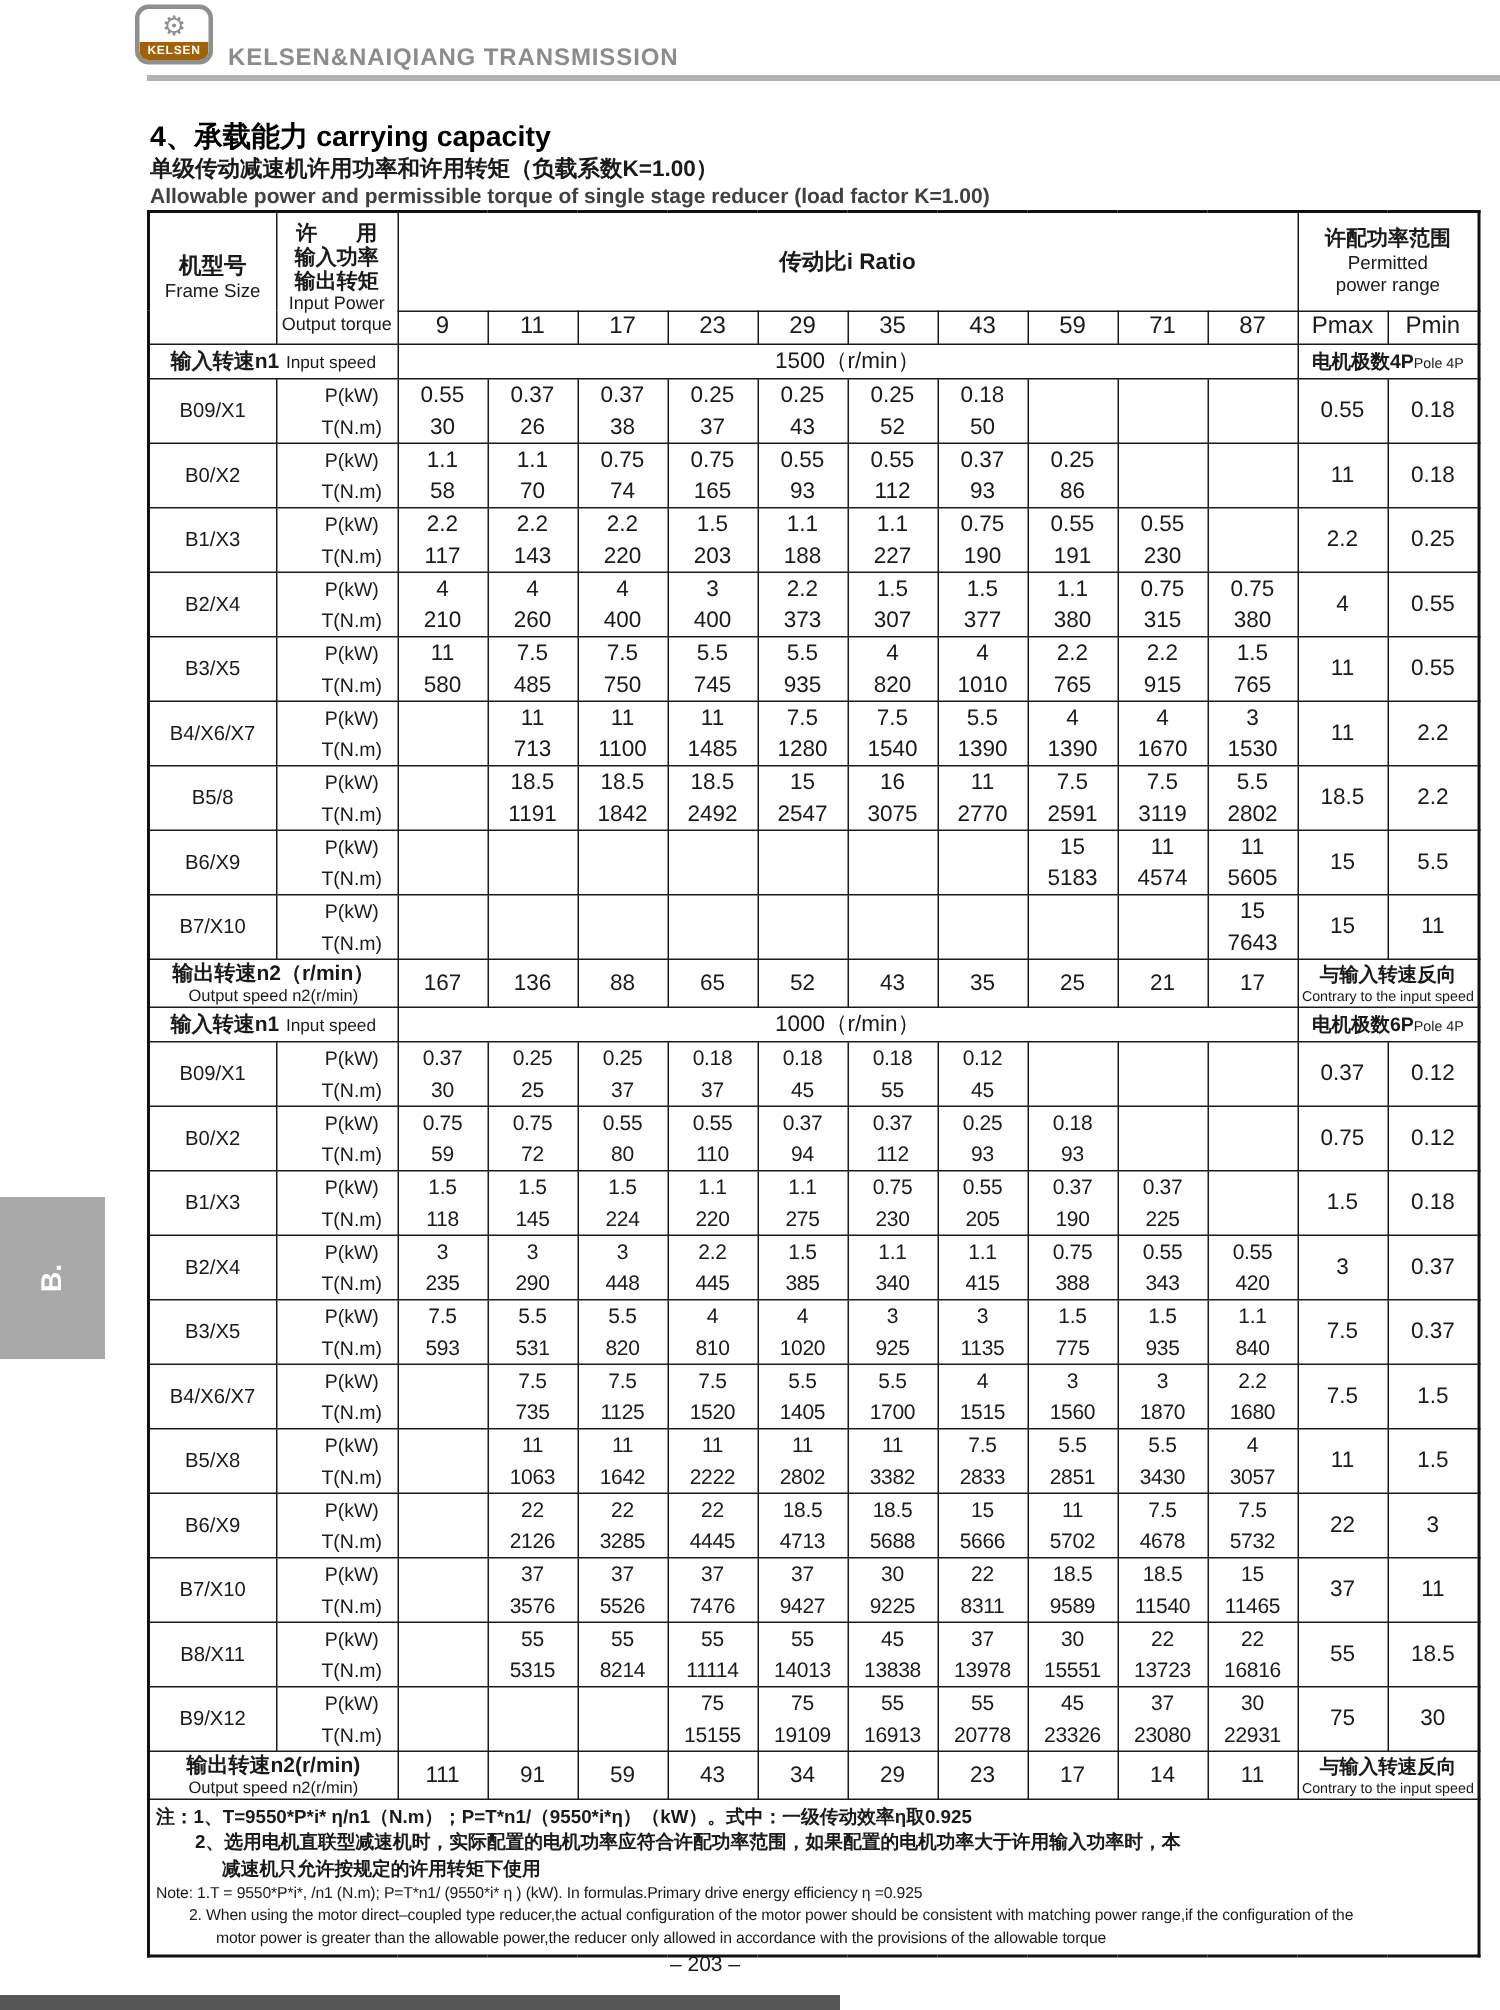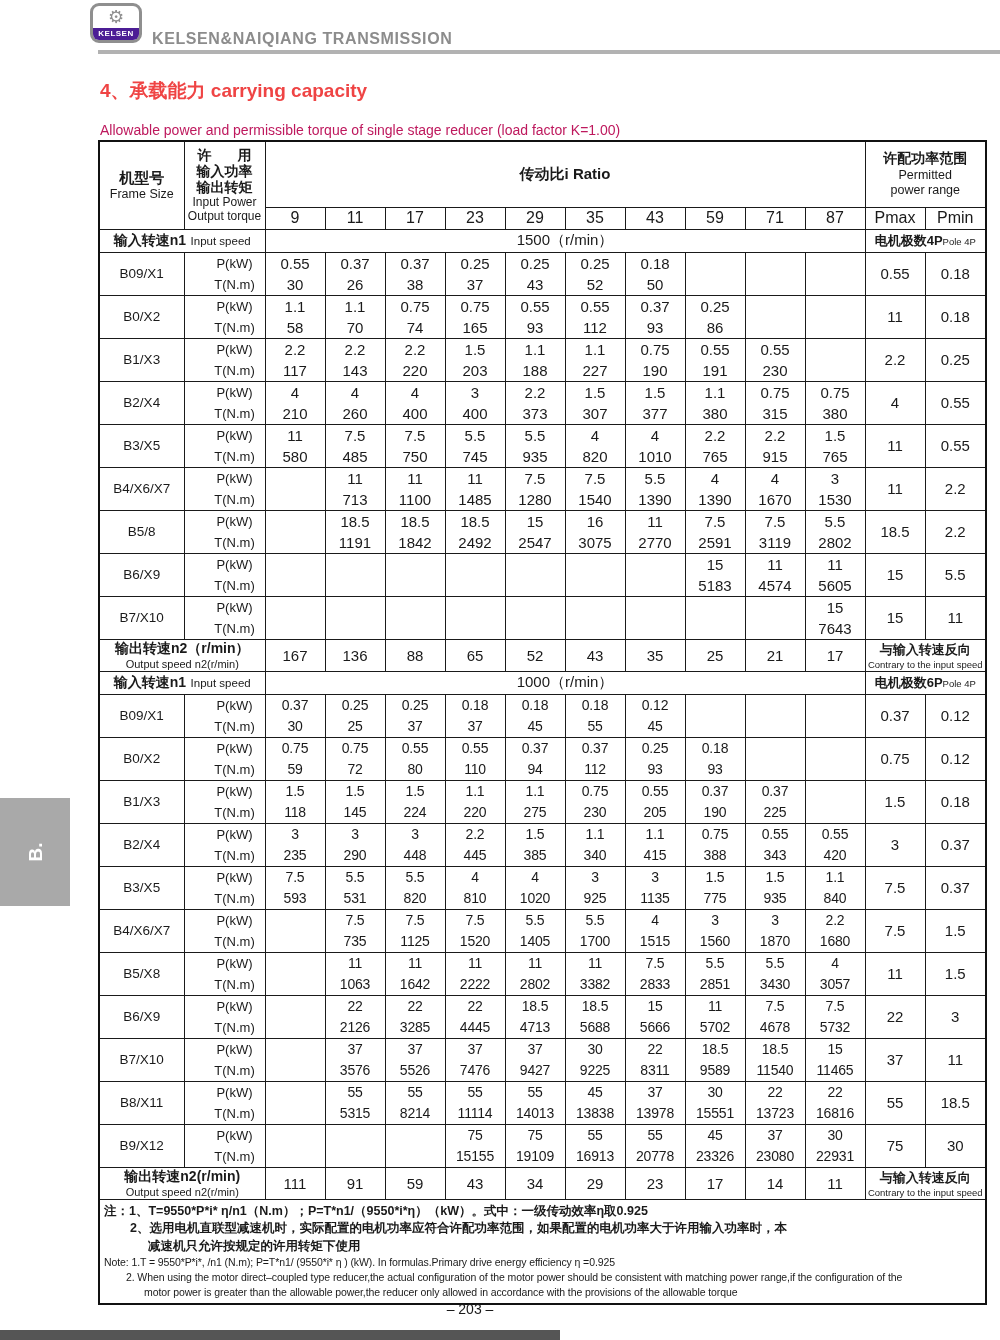--- a/index.html
+++ b/index.html
@@ -3,29 +3,29 @@
 <meta charset="utf-8">
 <style>
   html,body{margin:0;padding:0;background:#fff;}
   .page{position:relative;width:1000px;height:1340px;background:#fff;overflow:hidden;
         font-family:"Liberation Sans","DejaVu Sans",sans-serif;color:#1a1a1a;}
 
   
   .logo-box{position:absolute;left:90px;top:3px;width:52px;height:40px;border:3px solid #8f8f8f;
             border-radius:9px;background:#fff;box-sizing:border-box;overflow:hidden;}
   .logo-gear{height:22px;line-height:22px;text-align:center;font-size:18px;color:#8f8f8f;}
-  .logo-word{position:absolute;left:0;right:0;bottom:0;height:12px;background:#4c1d95;color:#fff;
+  .logo-word{position:absolute;left:0;right:0;bottom:0;height:12px;background:#a16207;color:#fff;
              font-size:8px;font-weight:bold;text-align:center;line-height:12px;letter-spacing:.5px;}
   .brand-cn{position:absolute;left:150px;top:0px;font-size:27px;font-weight:bold;color:#8c8c8c;letter-spacing:1px;}
   .brand-en{position:absolute;left:152px;top:30px;font-size:16px;font-weight:bold;color:#8c8c8c;letter-spacing:.6px;}
   .top-bar{position:absolute;left:98px;right:0;top:50px;height:4px;background:#b2b2b2;}
 
-  .sec-title{position:absolute;left:100px;top:78px;font-size:19px;font-weight:bold;color:#ef4444;}
+  .sec-title{position:absolute;left:100px;top:78px;font-size:19px;font-weight:bold;color:#000000;}
   .sec-sub-cn{position:absolute;left:100px;top:103px;font-size:15px;font-weight:bold;color:#1a1a1a;}
-  .sec-sub-en{position:absolute;left:100px;top:122px;font-size:14px;color:#be185d;}
+  .sec-sub-en{position:absolute;left:100px;top:122px;font-size:14px;color:#404040;font-weight:bold;}
 
   
   .side-tab{position:absolute;left:0;top:798px;width:70px;height:108px;background:#a9a9a9;
             display:flex;align-items:center;justify-content:center;}
   .side-tab span{transform:rotate(-90deg);color:#fff;font-size:19px;font-weight:bold;}
   .page-num{position:absolute;left:0;right:60px;top:1301px;text-align:center;font-size:14px;color:#1a1a1a;}
   .bottom-bar{position:absolute;left:0;top:1330px;width:560px;height:10px;background:#555;}
 
   
   .cap-table{position:absolute;left:98px;top:140px;border-collapse:collapse;table-layout:fixed;
@@ -67,20 +67,21 @@
 <div class="page">
 
   <div class="logo-box">
     <div class="logo-gear">⚙</div>
     <div class="logo-word">KELSEN</div>
   </div>
   <div class="brand-en">KELSEN&amp;NAIQIANG TRANSMISSION</div>
   <div class="top-bar"></div>
 
   <div class="sec-title">4、承载能力 carrying capacity</div>
+  <div class="sec-sub-cn">单级传动减速机许用功率和许用转矩（负载系数K=1.00）</div>
   <div class="sec-sub-en">Allowable power and permissible torque of single stage reducer (load factor K=1.00)</div>
 
   <table class="cap-table">
       <colgroup>
         <col style="width:85px">
         <col style="width:81px">
         <col style="width:60px">
         <col style="width:60px">
         <col style="width:60px">
         <col style="width:60px">

